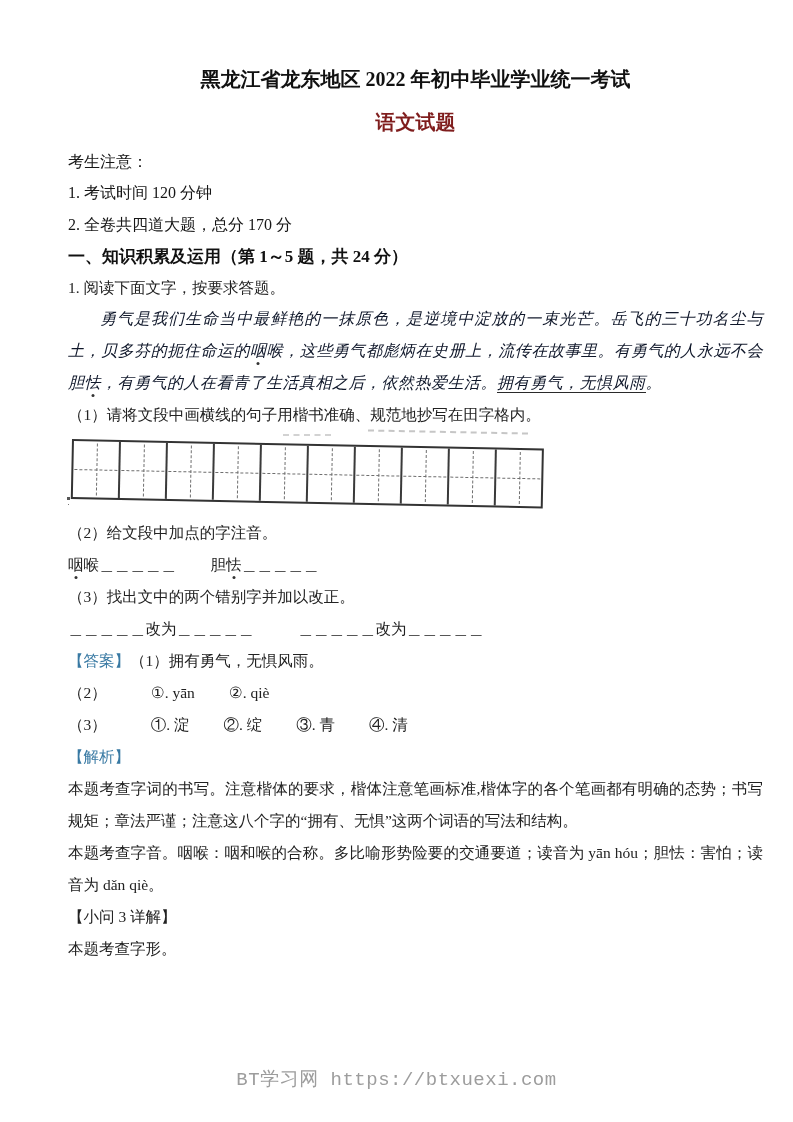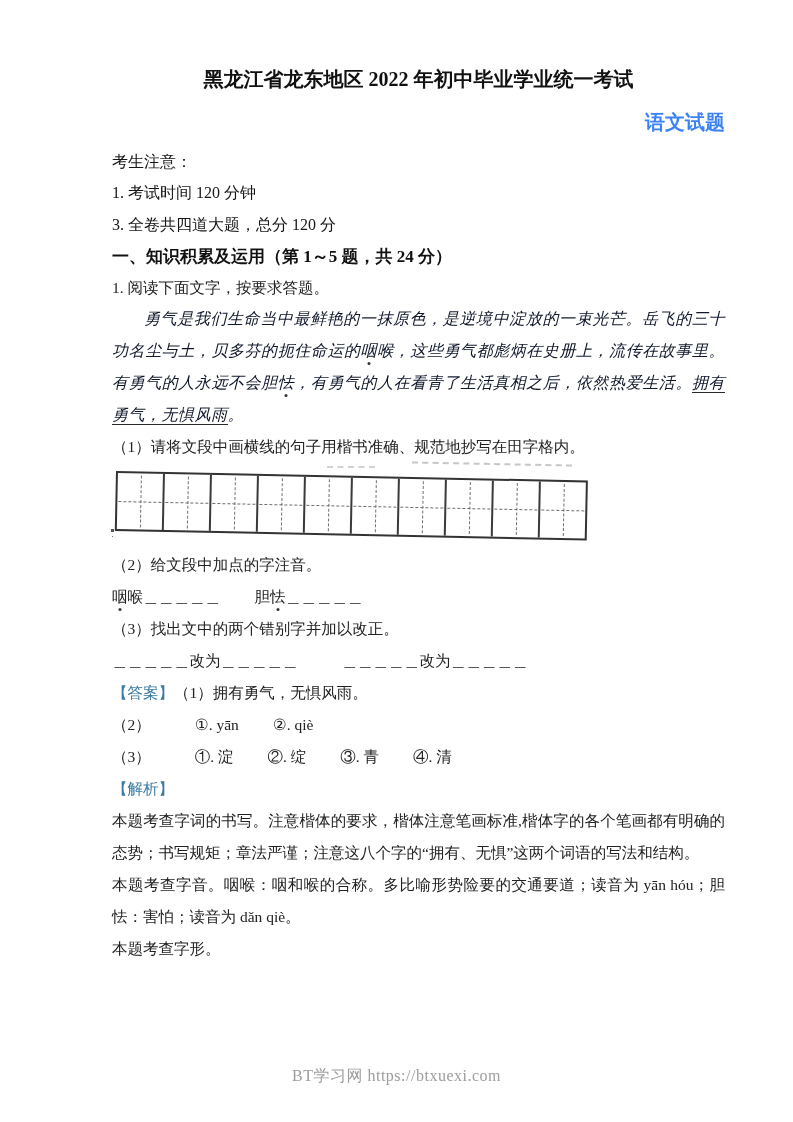--- a/index.html
+++ b/index.html
@@ -6,24 +6,24 @@
   body{background:#ffffff;}
   .page{
     position:relative;
     width:793px;height:1122px;
     margin:0 auto;
     background:#ffffff;
     overflow:hidden;
     font-family:"Liberation Serif","DejaVu Serif",serif;
     color:#222222;
   }
-  .doc{padding:66px 68px 0 68px;margin-left:44px;}
+  .doc{padding:66px 30px 0 68px;}
 
   .title{ text-align:center; font-size:20px; font-weight:bold; line-height:26px; color:#111; }
-  .subtitle{ text-align:right; font-size:20px; font-weight:bold; line-height:26px; color:#3b82f6; margin-top:17px; }
+  .subtitle{ text-align:center; font-size:20px; font-weight:bold; line-height:26px; color:#7f1d1d; margin-top:17px; }
 
   .bold-line{ font-size:16px; font-weight:normal; line-height:32px; color:#161616; }
   .notice-heading{ margin-top:12px; line-height:30px; }
   .section-heading{ font-size:17px; font-weight:bold; line-height:32px; color:#111; }
 
   .line{ font-size:15.5px; line-height:32px; color:#222; }
   .stem{ line-height:30px; }
 
   .passage{
     font-size:16px; line-height:32px; text-align:justify;
@@ -60,37 +60,37 @@
   .blank{ letter-spacing:0; white-space:pre; }
   .gap-md{ display:inline-block; width:34px; }
   .gap-lg{ display:inline-block; width:44px; }
 
   .tag-blue{ color:#3879a3;font-family:Liberation Serif, serif; }
   .just{ text-align:justify; }
 
   .footer{
     position:absolute; left:0; right:0; top:1066px;
     text-align:center;
-    font-family:Liberation Serif, serif;
-    font-size:16px; color:#9d9d9d; letter-spacing:0.5px;
+    font-family:Liberation Mono, monospace;
+    font-size:19px; color:#9d9d9d; letter-spacing:0.5px;
   }
   .footer a{ color:#9d9d9d; text-decoration:none; }
 </style>
 </head>
 <body>
 
 <div class="page">
   <div class="doc">
 
     <div class="title">黑龙江省龙东地区 2022 年初中毕业学业统一考试</div>
     <div class="subtitle">语文试题</div>
 
     <div class="bold-line notice-heading">考生注意：</div>
     <div class="bold-line">1. 考试时间 120 分钟</div>
-    <div class="bold-line">3. 全卷共四道大题，总分 120 分</div>
+    <div class="bold-line">2. 全卷共四道大题，总分 170 分</div>
 
     <div class="section-heading">一、知识积累及运用（第 1～5 题，共 24 分）</div>
 
     <div class="line stem">1. 阅读下面文字，按要求答题。</div>
 
     <div class="passage"><span>勇气是我们生命当中最鲜艳的一抹原色，是逆境中淀放的一束光芒。岳飞的三十功名尘与土，贝多芬的扼住命运的</span><span class="em-dot">咽</span><span>喉，这些勇气都彪炳在史册上，流传在故事里。有勇气的人永远不会胆</span><span class="em-dot">怯</span><span>，有勇气的人在看青了生活真相之后，依然热爱生活。</span><span class="u-line">拥有勇气，无惧风雨</span><span>。</span></div>
 
     <div class="line">（1）请将文段中画横线的句子用楷书准确、规范地抄写在田字格内。</div>
 
     <div class="grid-wrap">
@@ -124,20 +124,21 @@
     <div class="line"><span>（2）</span><span class="gap-lg"></span><span>①. yān</span><span class="gap-md"></span><span>②. qiè</span></div>
 
     <div class="line"><span>（3）</span><span class="gap-lg"></span><span>①. 淀</span><span class="gap-md"></span><span>②. 绽</span><span class="gap-md"></span><span>③. 青</span><span class="gap-md"></span><span>④. 清</span></div>
 
     <div class="line tag-blue">【解析】</div>
 
     <div class="line just">本题考查字词的书写。注意楷体的要求，楷体注意笔画标准,楷体字的各个笔画都有明确的态势；书写规矩；章法严谨；注意这八个字的“拥有、无惧”这两个词语的写法和结构。</div>
 
     <div class="line just">本题考查字音。咽喉：咽和喉的合称。多比喻形势险要的交通要道；读音为 yān hóu；胆怯：害怕；读音为 dǎn qiè。</div>
 
+    <div class="line">【小问 3 详解】</div>
     <div class="line">本题考查字形。</div>
 
   </div>
 
   <div class="footer">
     <a href="#">BT学习网 https://btxuexi.com</a>
   </div>
 </div>
 
 </body></html>

